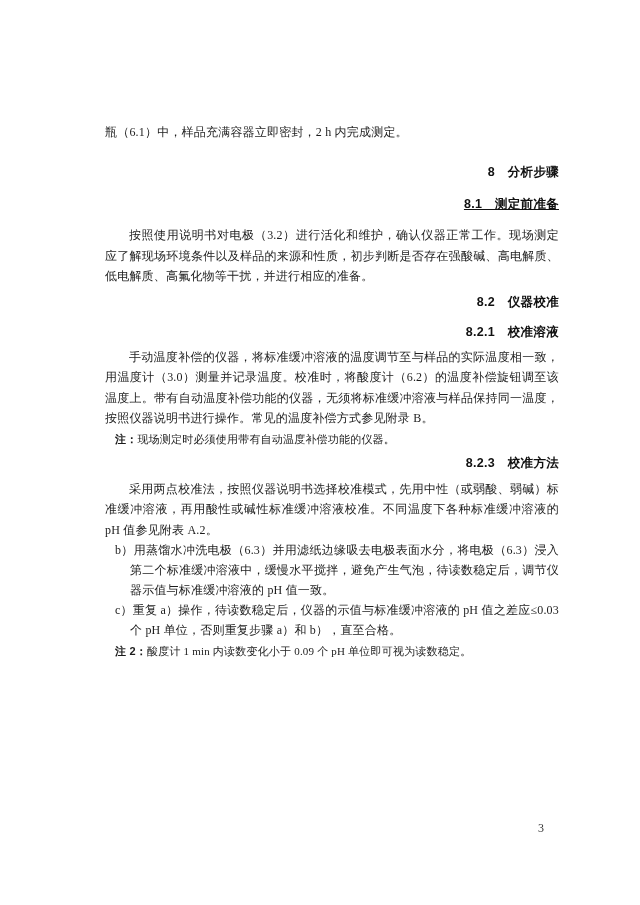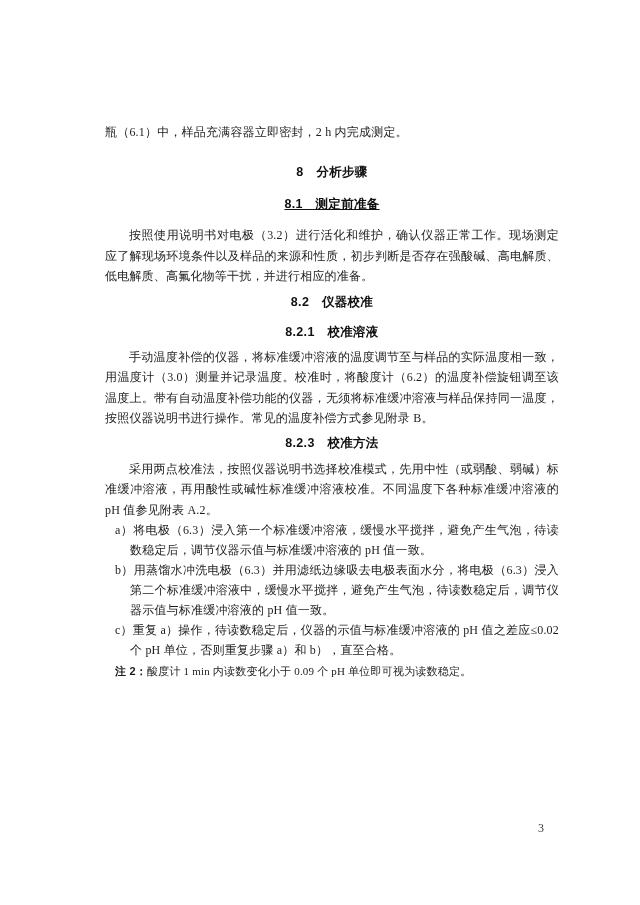--- a/index.html
+++ b/index.html
@@ -35,21 +35,21 @@
     margin: 0;
     text-indent: 0;
     line-height: 21px;
   }
   .heading {
     font-family: "Liberation Sans", "DejaVu Sans", sans-serif;
     font-weight: bold;
     font-size: 12.5px;
     line-height: 21px;
     color: #111111;
-    text-align: center;
+    text-align: right;
     letter-spacing: 0.3px;
   }
   .h-chapter { margin: 19px 0 0 0; }
   .h-81     { margin: 11px 0 0 0; text-decoration: underline; }
   .p-81     { margin: 10px 0 0 0; }
   .h-82     { margin: 5px 0 0 0; }
   .h-821    { margin: 9px 0 0 0; }
   .p-821    { margin: 8px 0 0 0; }
   .h-822    { margin: 2px 0 0 0; }
   .p-822    { margin: 4px 0 0 0; }
@@ -100,34 +100,34 @@
     <p class="para p-81">按照使用说明书对电极（3.2）进行活化和维护，确认仪器正常工作。现场测定应了解现场环境条件以及样品的来源和性质，初步判断是否存在强酸碱、高电解质、低电解质、高氟化物等干扰，并进行相应的准备。</p>
 
     <p class="heading h-82">8.2　仪器校准</p>
 
     <p class="heading h-821">8.2.1　校准溶液</p>
 
 
 
     <p class="para p-822">手动温度补偿的仪器，将标准缓冲溶液的温度调节至与样品的实际温度相一致，用温度计（3.0）测量并记录温度。校准时，将酸度计（6.2）的温度补偿旋钮调至该温度上。带有自动温度补偿功能的仪器，无须将标准缓冲溶液与样品保持同一温度，按照仪器说明书进行操作。常见的温度补偿方式参见附录 B。</p>
 
+    <div class="note">
+      <span class="note-label">注：</span><span>现场测定时必须使用带有自动温度补偿功能的仪器。</span>
+    </div>
 
     <p class="heading h-823">8.2.3　校准方法</p>
 
     <p class="para p-823">采用两点校准法，按照仪器说明书选择校准模式，先用中性（或弱酸、弱碱）标准缓冲溶液，再用酸性或碱性标准缓冲溶液校准。不同温度下各种标准缓冲溶液的 pH 值参见附表 A.2。</p>
 
     <div class="list">
       <div class="list-item">
-        <span>a）</span><span>将电极（6.3）浸入第一个标准缓冲溶液，缓慢水平搅拌，避免产生气泡，待读数稳定后，调节仪器示值与标准缓冲溶液的 pH 值一致。</span>
-      </div>
-      <div class="list-item">
         <span>b）</span><span>用蒸馏水冲洗电极（6.3）并用滤纸边缘吸去电极表面水分，将电极（6.3）浸入第二个标准缓冲溶液中，缓慢水平搅拌，避免产生气泡，待读数稳定后，调节仪器示值与标准缓冲溶液的 pH 值一致。</span>
       </div>
       <div class="list-item">
-        <span>c）</span><span>重复 a）操作，待读数稳定后，仪器的示值与标准缓冲溶液的 pH 值之差应≤0.02 个 pH 单位，否则重复步骤 a）和 b），直至合格。</span>
+        <span>c）</span><span>重复 a）操作，待读数稳定后，仪器的示值与标准缓冲溶液的 pH 值之差应≤0.03 个 pH 单位，否则重复步骤 a）和 b），直至合格。</span>
       </div>
     </div>
 
     <div class="notes-group">
       <div class="note">
         <span class="note-label">注 2：</span><span>酸度计 1 min 内读数变化小于 0.09 个 pH 单位即可视为读数稳定。</span>
       </div>
     </div>
 
   </div>

